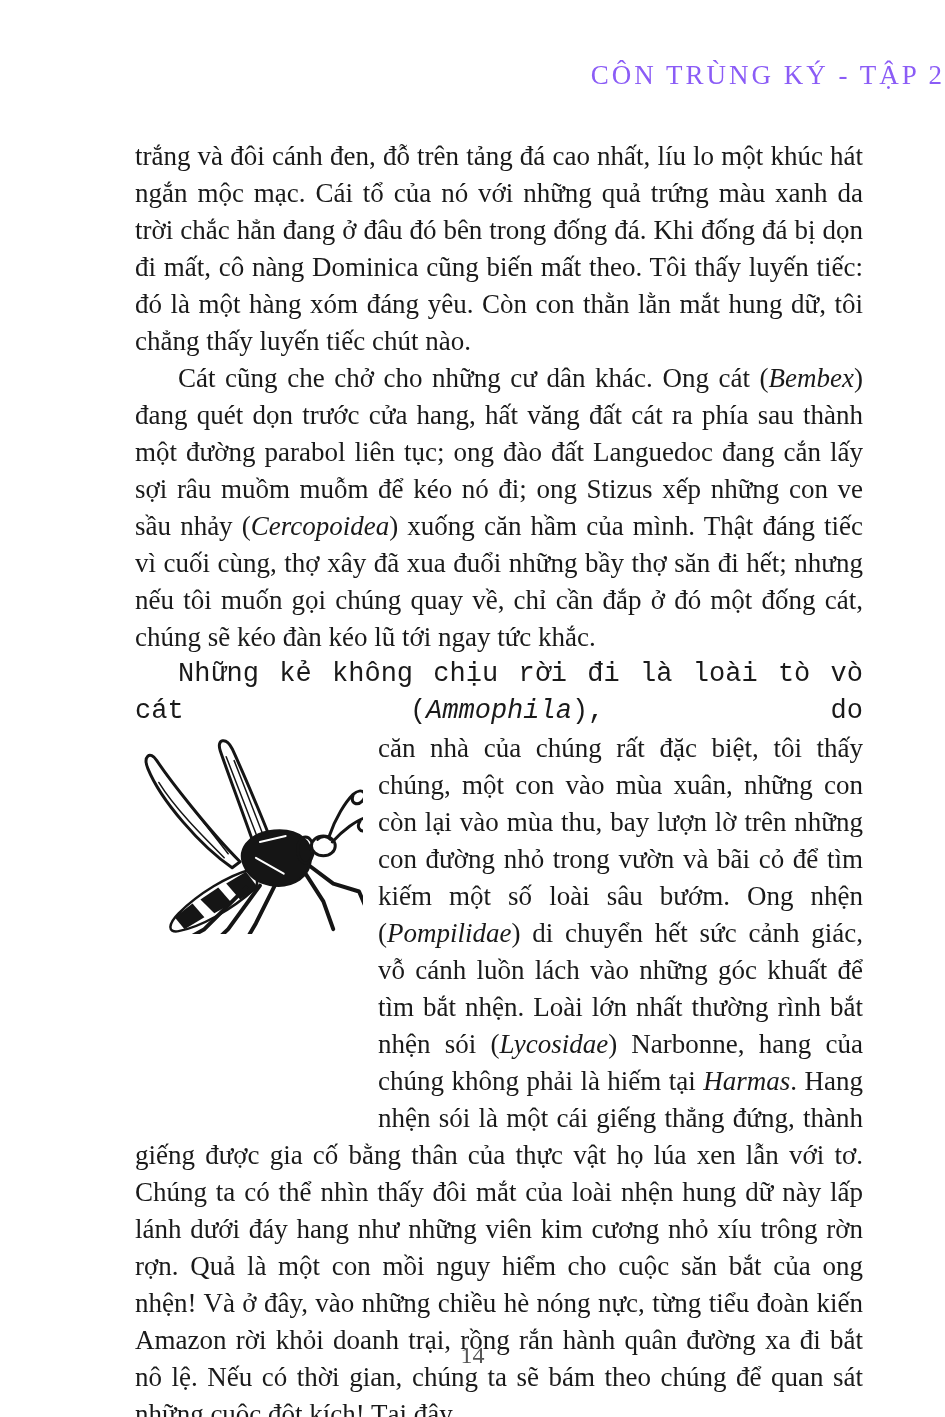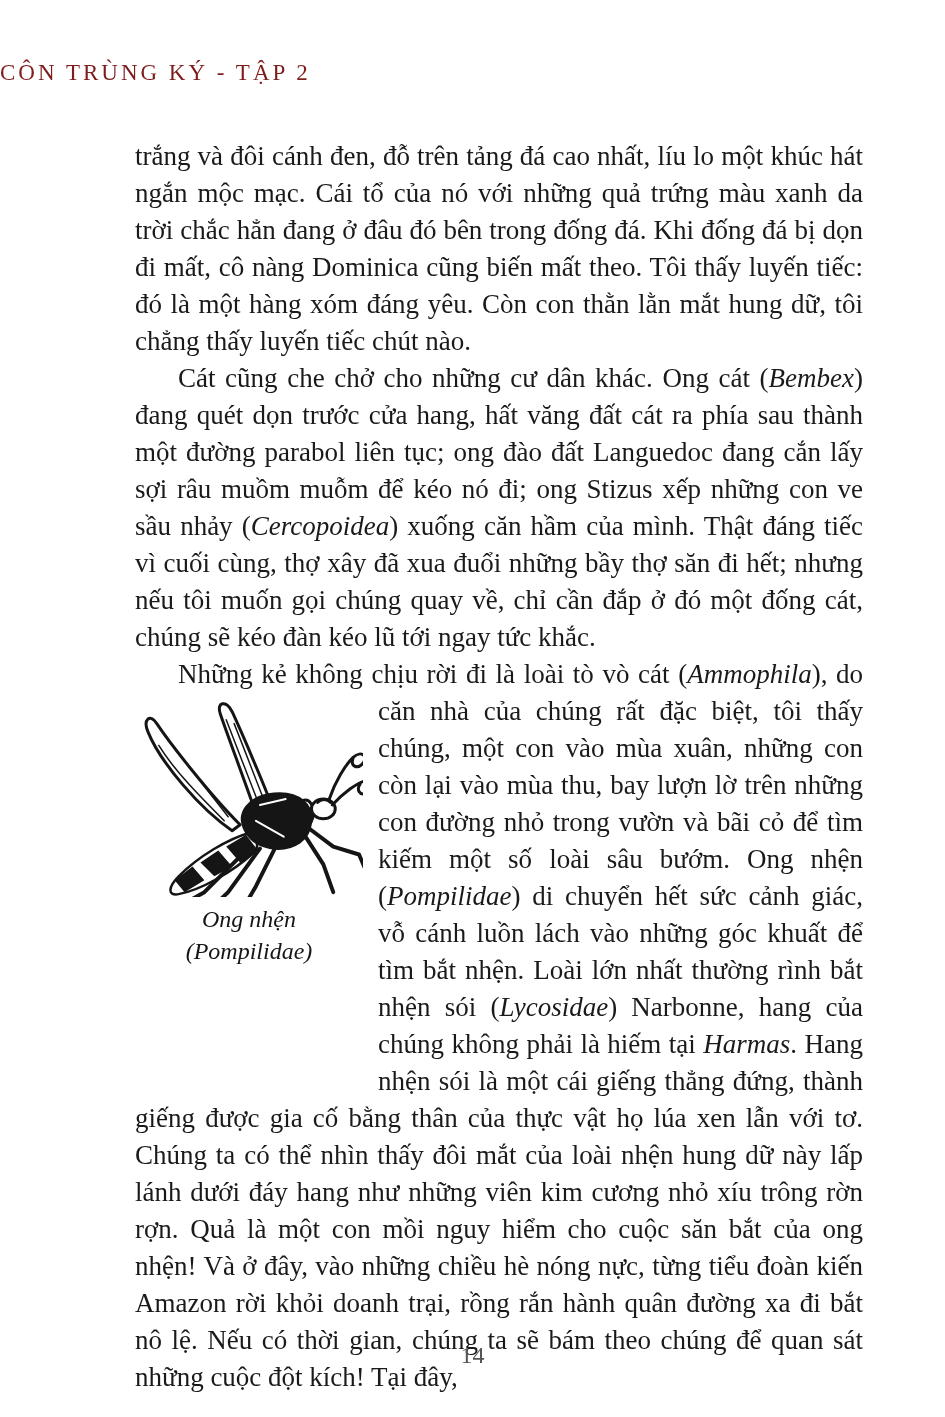--- a/index.html
+++ b/index.html
@@ -12,37 +12,37 @@
     background: #ffffff;
     overflow: hidden;
     font-family: "Liberation Serif", "DejaVu Serif", serif;
     color: #1a1a1a;
   }
   .running-header {
     position: absolute;
     top: 60px;
     left: 0;
     right: 0;
-    text-align: left;
-    font-size: 23px;
+    text-align: right;
+    font-size: 27px;
     letter-spacing: 3px;
-    color: #7f1d1d;
+    color: #8b5cf6;
   }
   .page-body {
     position: absolute;
     top: 138px;
     left: 135px;
     width: 728px;
     font-size: 27px;
     line-height: 37px;
     text-align: justify;
   }
   .para { text-align: justify; }
   .para.indent { text-indent: 43px; }
-  .para.one-line { text-align-last: justify; }
+  .para.one-line { text-align-last: justify; font-family: Liberation Mono, monospace; }
   em { font-style: italic; }
   .figure {
     float: left;
     width: 228px;
     height: 368px;
     margin: 4px 15px 0 0;
     text-align: center;
   }
   .figure svg { display: block; margin: 0 auto; }
   .figcaption {
@@ -109,24 +109,20 @@
           <path d="M122 124 L 150 140" stroke="#ffffff" stroke-width="2"></path>
 
           <ellipse cx="172" cy="116" rx="8" ry="13" stroke-width="3"></ellipse>
 
           <ellipse cx="190" cy="112" rx="12" ry="10" fill="#ffffff" stroke-width="3"></ellipse>
           <path d="M184 106 C 188 102 194 102 197 106" stroke-width="2"></path>
 
           <path d="M196 102 C 202 84 212 68 220 60 C 229 52 236 60 229 67 C 224 72 217 69 220 61" stroke-width="3"></path>
           <path d="M199 108 C 210 96 224 86 231 84 C 240 82 241 92 233 96 C 227 99 223 93 227 87" stroke-width="3"></path>
         </svg>
-        <figcaption class="figcaption">
-          <span>Ong nhện</span>
-          <span>(Pompilidae)</span>
-        </figcaption>
       </figure>
       <span><span>căn nhà của chúng rất đặc biệt, tôi thấy chúng, một con vào mùa xuân, những con còn lại vào mùa thu, bay lượn lờ trên những con đường nhỏ trong vườn và bãi cỏ để tìm kiếm một số loài sâu bướm. Ong nhện (</span><em>Pompilidae</em><span>) di chuyển hết sức cảnh giác, vỗ cánh luồn lách vào những góc khuất để tìm bắt nhện. Loài lớn nhất thường rình bắt nhện sói (</span><em>Lycosidae</em><span>) Narbonne, hang của chúng không phải là hiếm tại </span><em>Harmas</em><span>. Hang nhện sói là một cái giếng thẳng đứng, thành giếng được gia cố bằng thân của thực vật họ lúa xen lẫn với tơ. Chúng ta có thể nhìn thấy đôi mắt của loài nhện hung dữ này lấp lánh dưới đáy hang như những viên kim cương nhỏ xíu trông rờn rợn. Quả là một con mồi nguy hiểm cho cuộc săn bắt của ong nhện! Và ở đây, vào những chiều hè nóng nực, từng tiểu đoàn kiến Amazon rời khỏi doanh trại, rồng rắn hành quân đường xa đi bắt nô lệ. Nếu có thời gian, chúng ta sẽ bám theo chúng để quan sát những cuộc đột kích! Tại đây,</span></span>
     </div>
 
   </div>
 
   <div class="page-footer">
     <span>14</span>
   </div>
 

